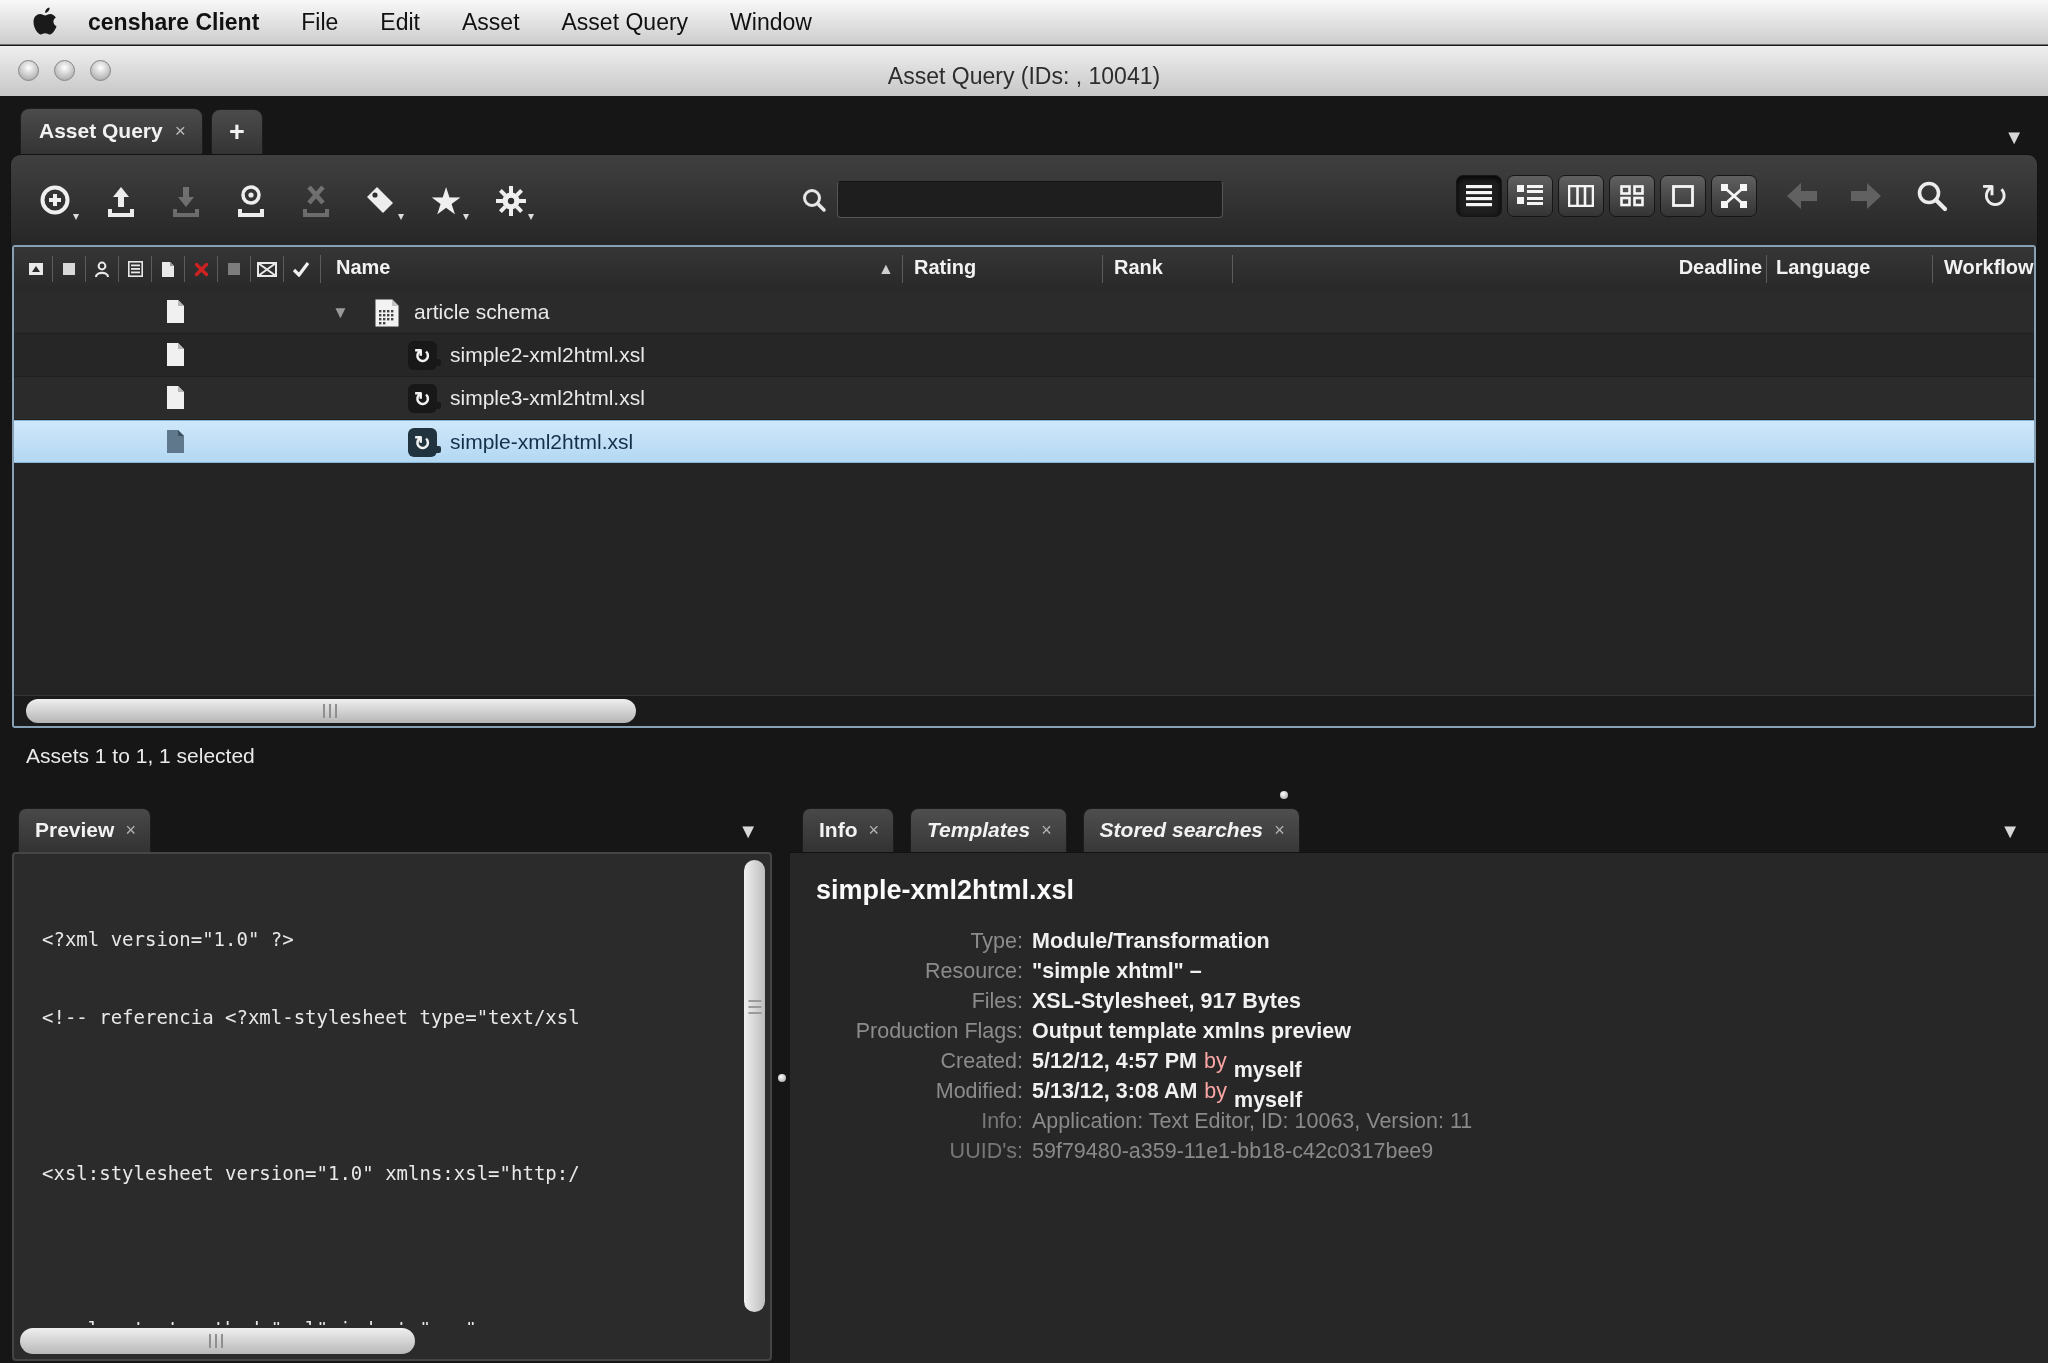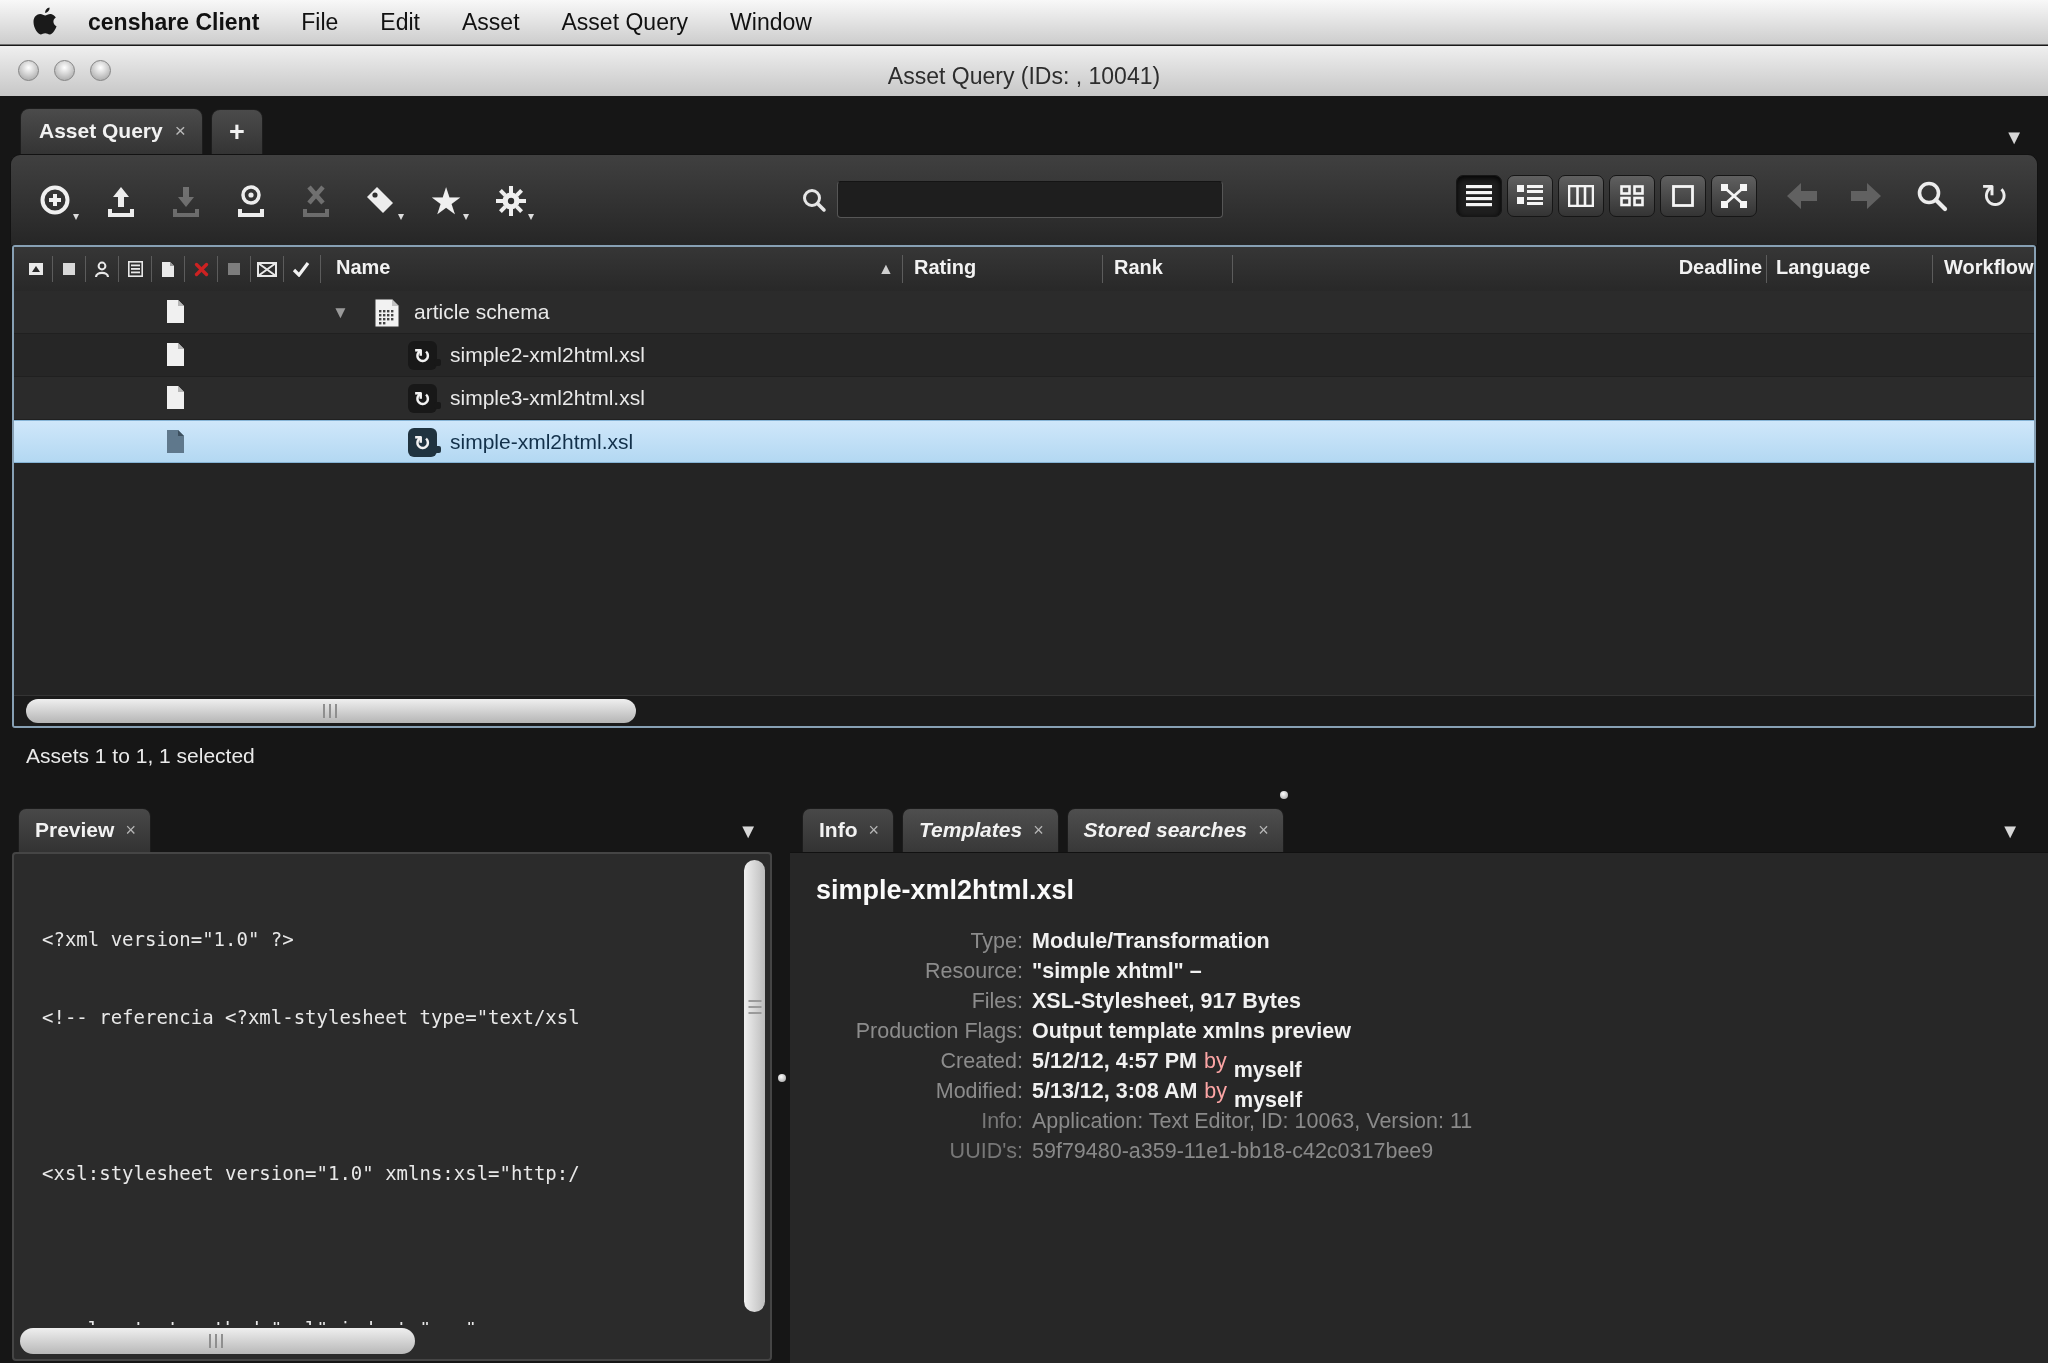--- a/index.html
+++ b/index.html
@@ -119,21 +119,21 @@
   .vthumb { position:absolute; top:2px; left:0; width:21px; height:452px; border-radius:11px;
     background:linear-gradient(90deg,#f0f0f0,#bdbdbd); }
   .vgrip { position:absolute; top:140px; left:50%; transform:translateX(-50%); width:13px; height:16px;
     background:repeating-linear-gradient(#9a9a9a 0 2px,transparent 2px 6px); }
   .preview-hscroll { position:absolute; left:6px; right:32px; bottom:4px; height:27px; }
   .preview-hthumb { position:absolute; left:0; top:0; width:55%; height:26px; border-radius:13px;
     background:linear-gradient(#efefef,#b8b8b8); }
 
   
   .info-panel { position:absolute; top:704px; left:790px; right:0; bottom:0; }
-  .info-tabs { position:relative; height:52px; display:flex; align-items:flex-end; padding-left:12px; gap:8px; }
+  .info-tabs { position:relative; height:52px; display:flex; align-items:flex-end; padding-left:12px; gap:16px; }
   .info-tab-inactive { background:linear-gradient(#4e4e4e,#383838);font-style:italic; }
   .info-caret { right:28px; top:20px; }
   .info-body { position:absolute; top:52px; left:0; right:0; bottom:0; background:#272727; border-top:1px solid #111; }
   .info-heading { margin:22px 0 20px 26px; color:#fafafa; font-size:27px; font-weight:bold; }
   .field-row { display:flex; height:30px; align-items:center; font-size:21.5px; }
   .field-label { width:242px; text-align:right; color:#8c8c8c; padding-right:9px; flex:none; }
   .field-value { color:#f1f1f1; font-weight:bold; white-space:nowrap; }
   .field-by { color:#fca5a5; font-weight:normal; padding:0 7px; }
   .field-user { color:#f1f1f1; font-weight:bold;margin-top:18px; }
   .field-row.muted .field-label { color:#777; }

